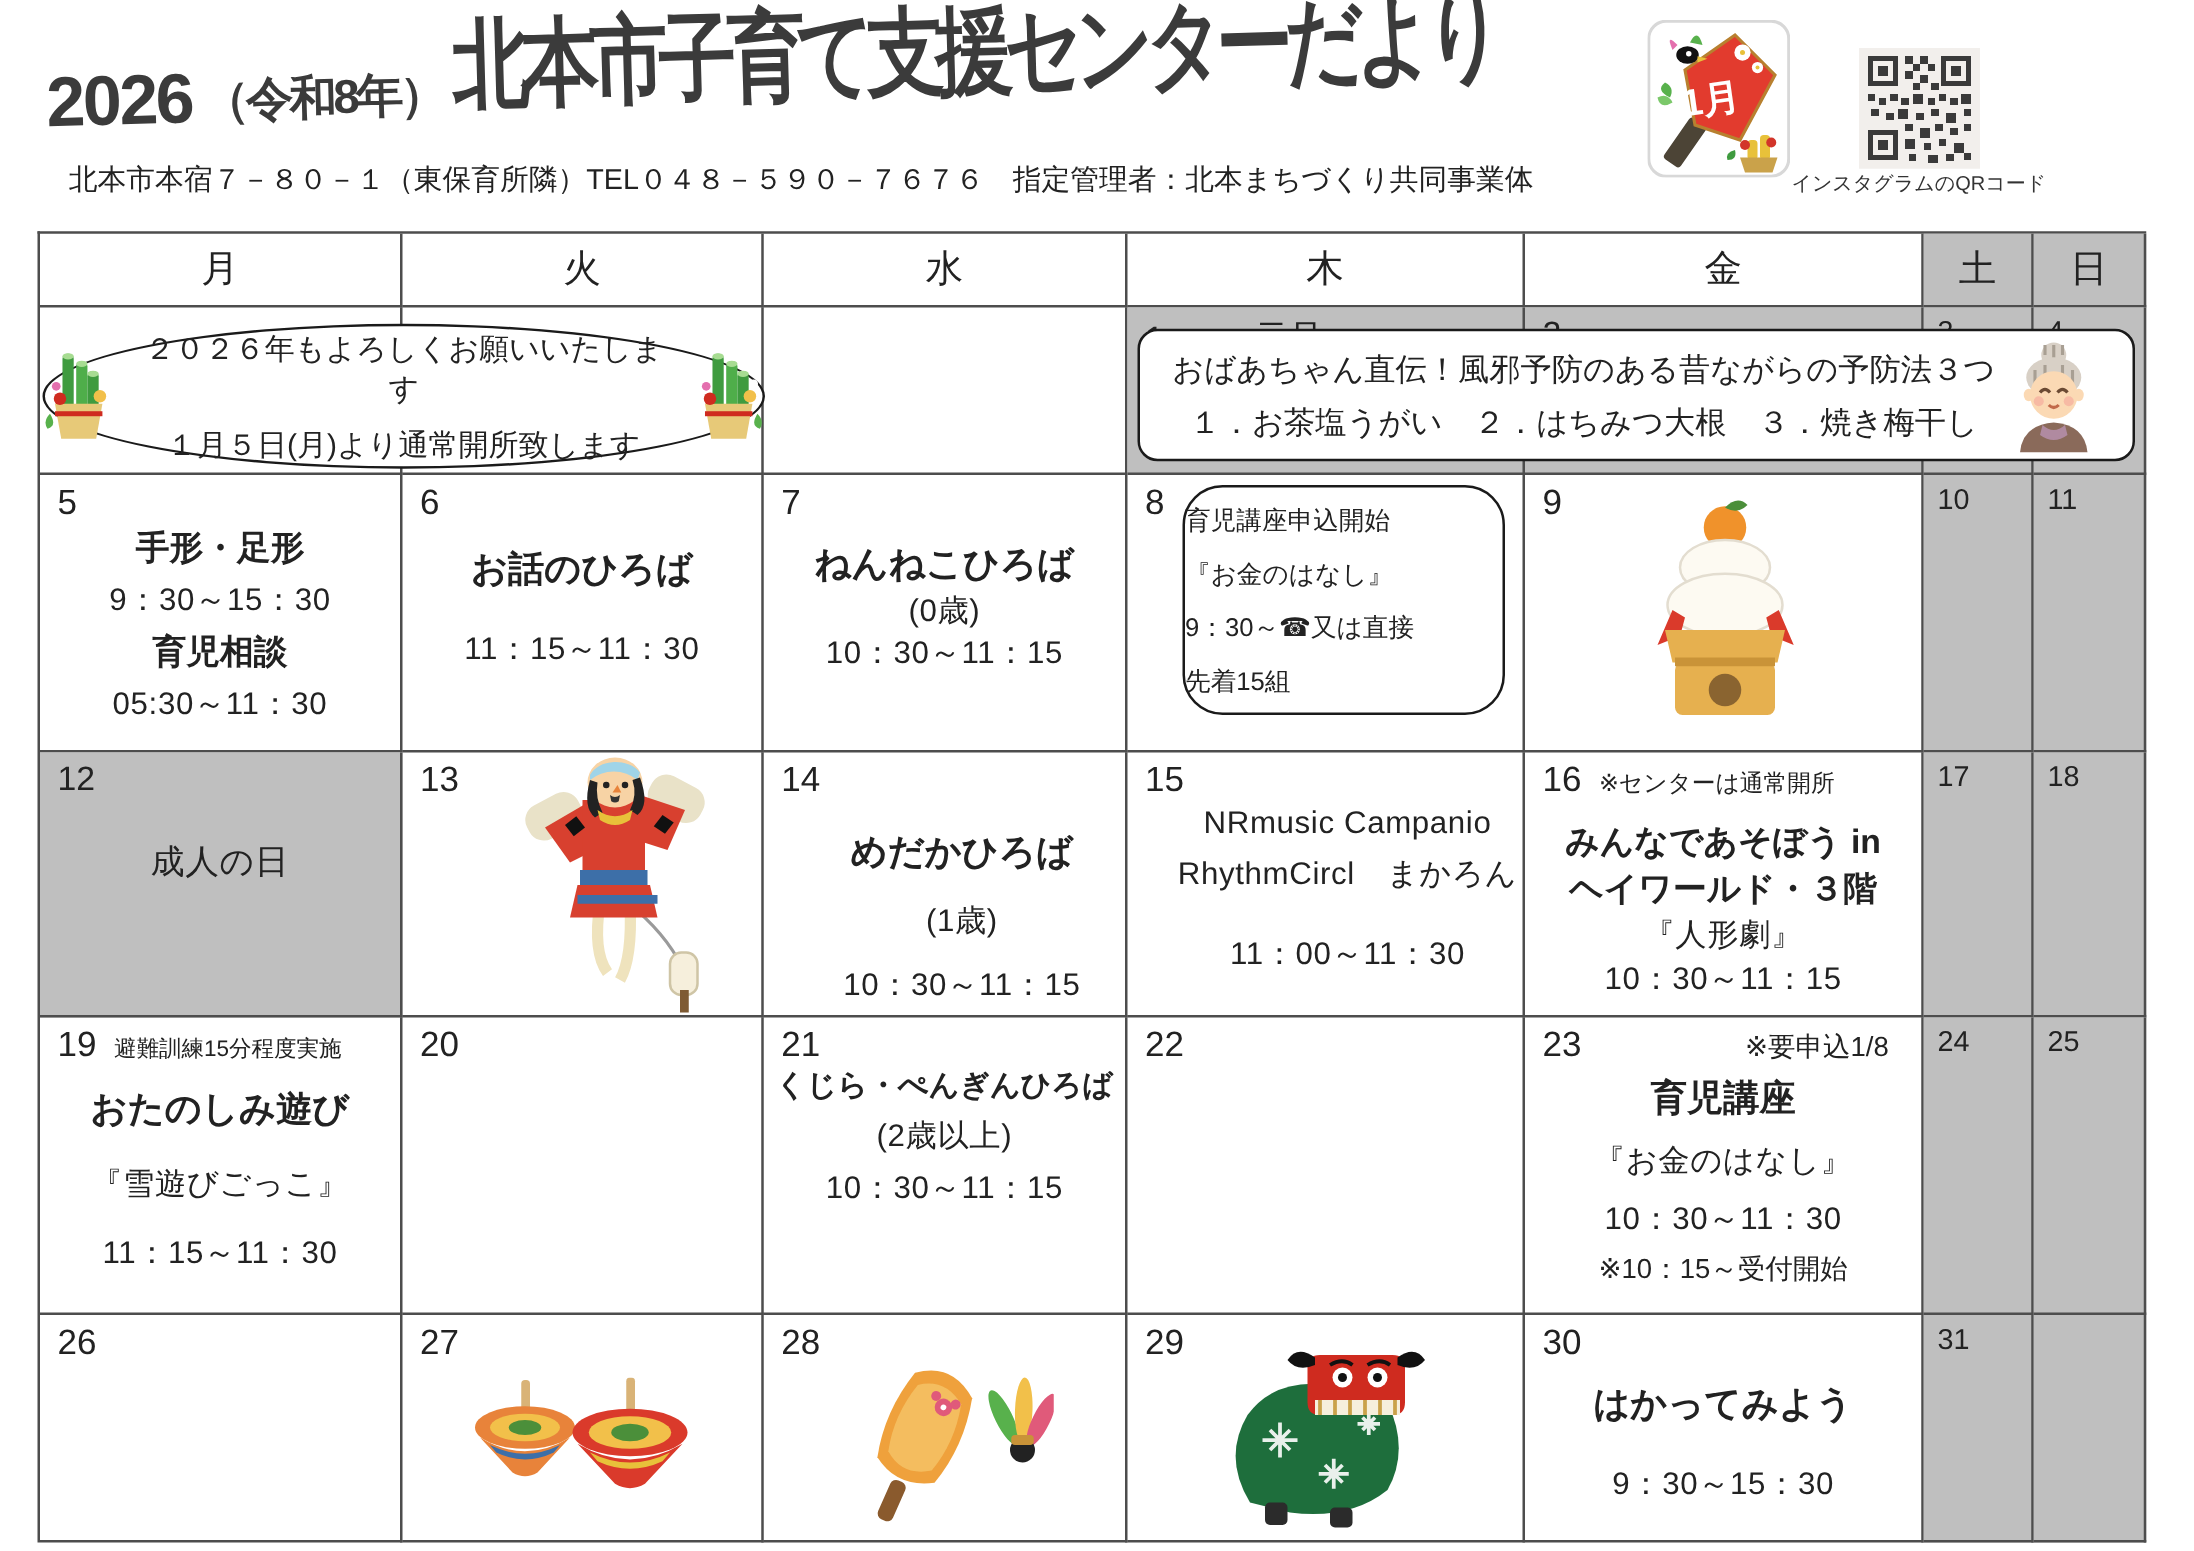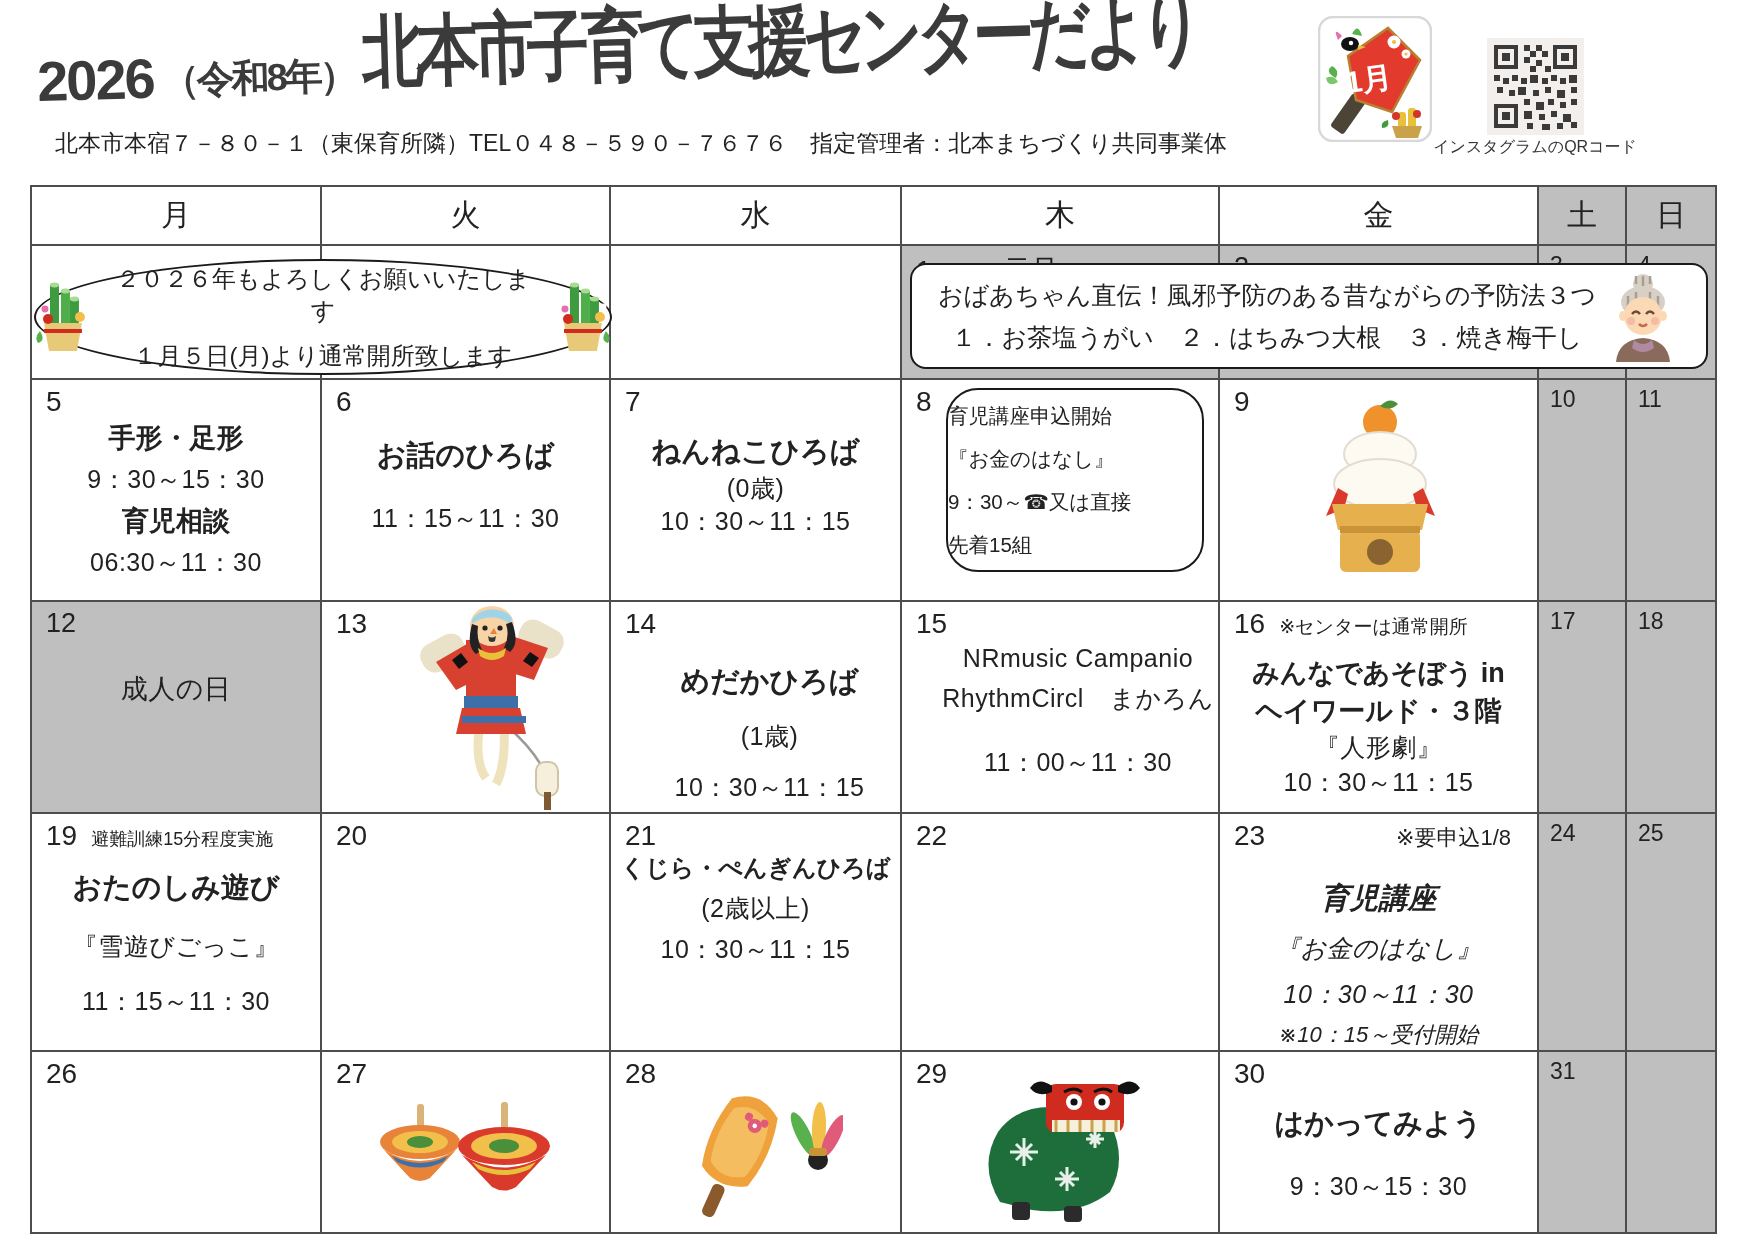--- a/index.html
+++ b/index.html
@@ -188,21 +188,21 @@
     </div>
 
     <div class="cell">
       <div class="numline">
           <span>5</span>
         </div>
       <div class="lines" style="margin-top:2px;gap:7px;">
         <span class="t">手形・足形</span>
         <span class="r">9：30～15：30</span>
         <span class="t">育児相談</span>
-        <span class="r">06:30～11：30</span>
+        <span class="r">05:30～11：30</span>
       </div>
     </div>
     <div class="cell">
       <div class="numline">
           <span>6</span>
         </div>
       <div class="lines" style="margin-top:18px;gap:26px;">
         <span class="t" style="font-size:29px;">お話のひろば</span>
         <span class="r">11：15～11：30</span>
       </div>
@@ -373,21 +373,21 @@
     <div class="cell">
       <div class="numline">
           <span>22</span>
         </div>
     </div>
     <div class="cell">
       <div class="numline">
           <span>23</span>
         <span class="sm-note" style="font-size:22px;margin-left:auto;margin-right:16px;">※要申込1/8</span>
         </div>
-      <div class="lines" style="margin-top:26px;gap:13px;font-style:italic;">
+      <div class="lines" style="margin-top:6px;gap:13px;">
         <span class="t" style="font-size:29px;">育児講座</span>
         <span class="r">『お金のはなし』</span>
         <span class="r">10：30～11：30</span>
         <span class="s" style="font-size:22px;margin-top:-4px;">※10：15～受付開始</span>
       </div>
     </div>
     <div class="cell g wk">
       <div class="numline">
           <span>24</span>
         </div>

